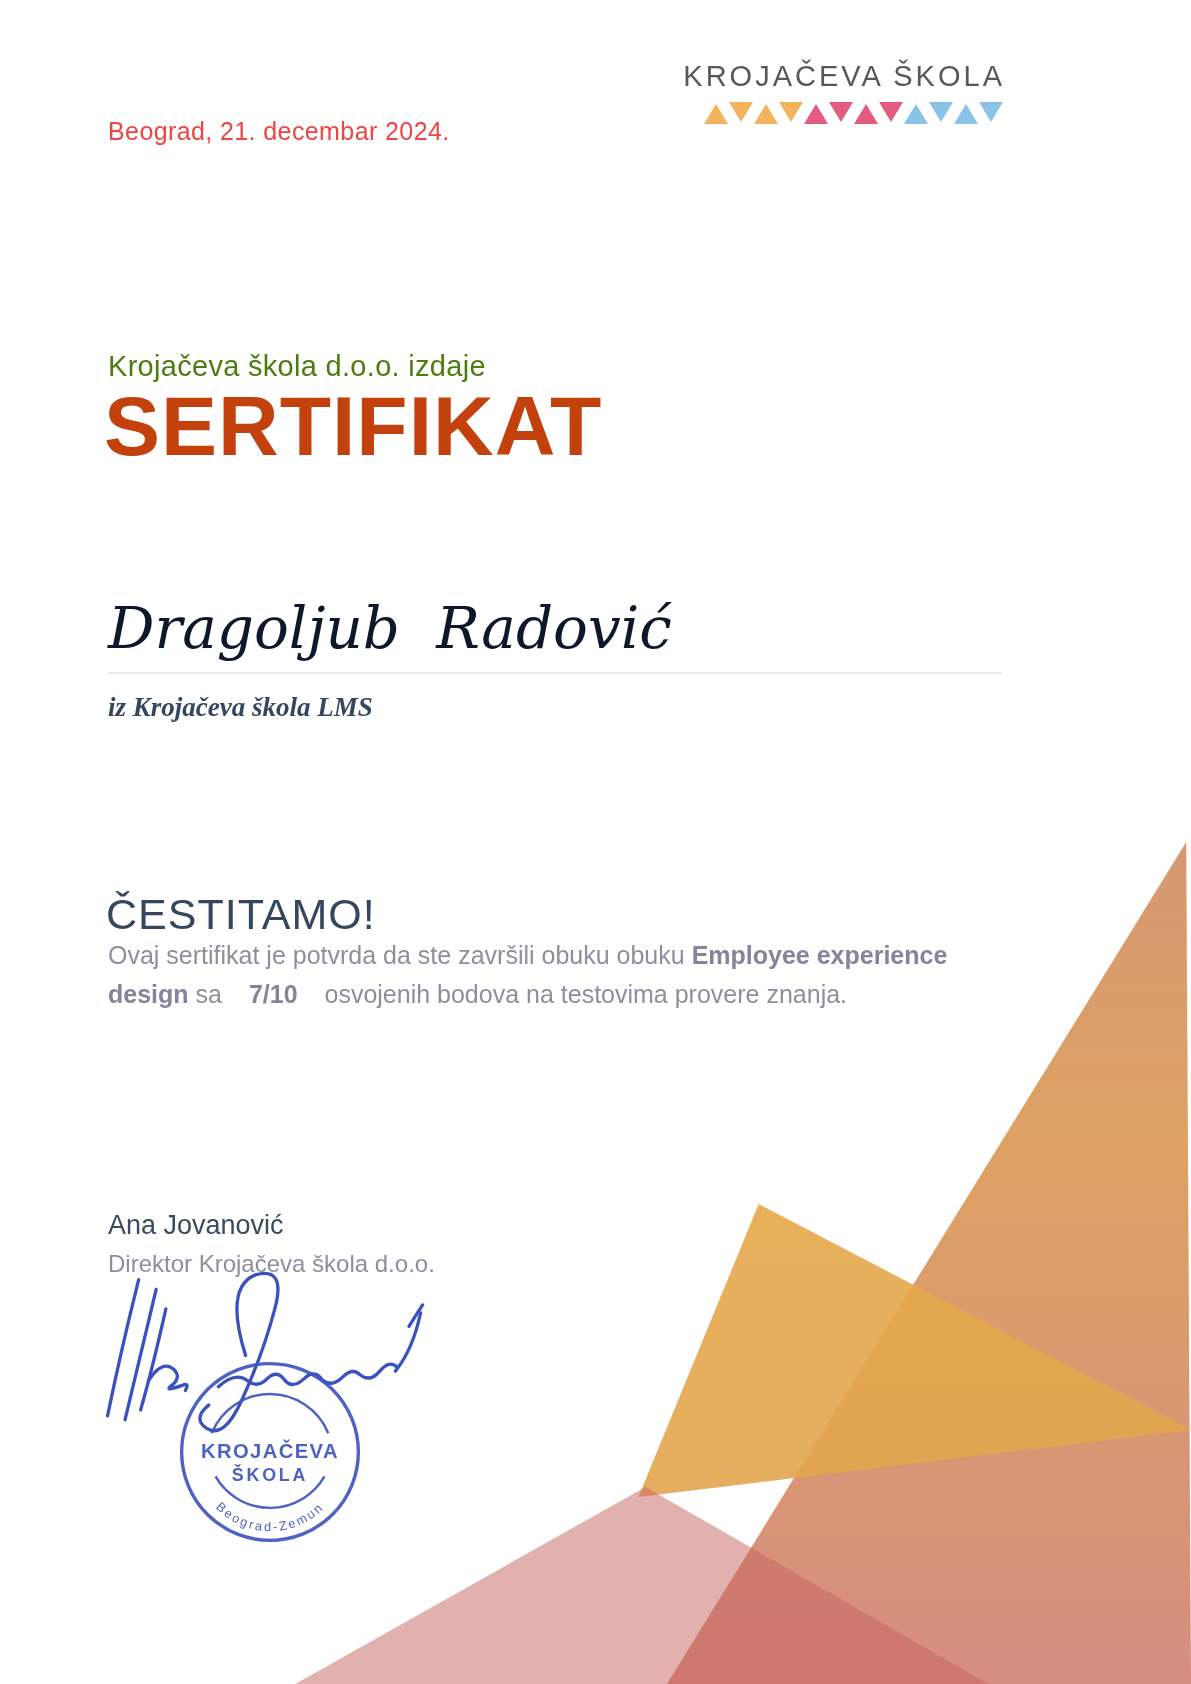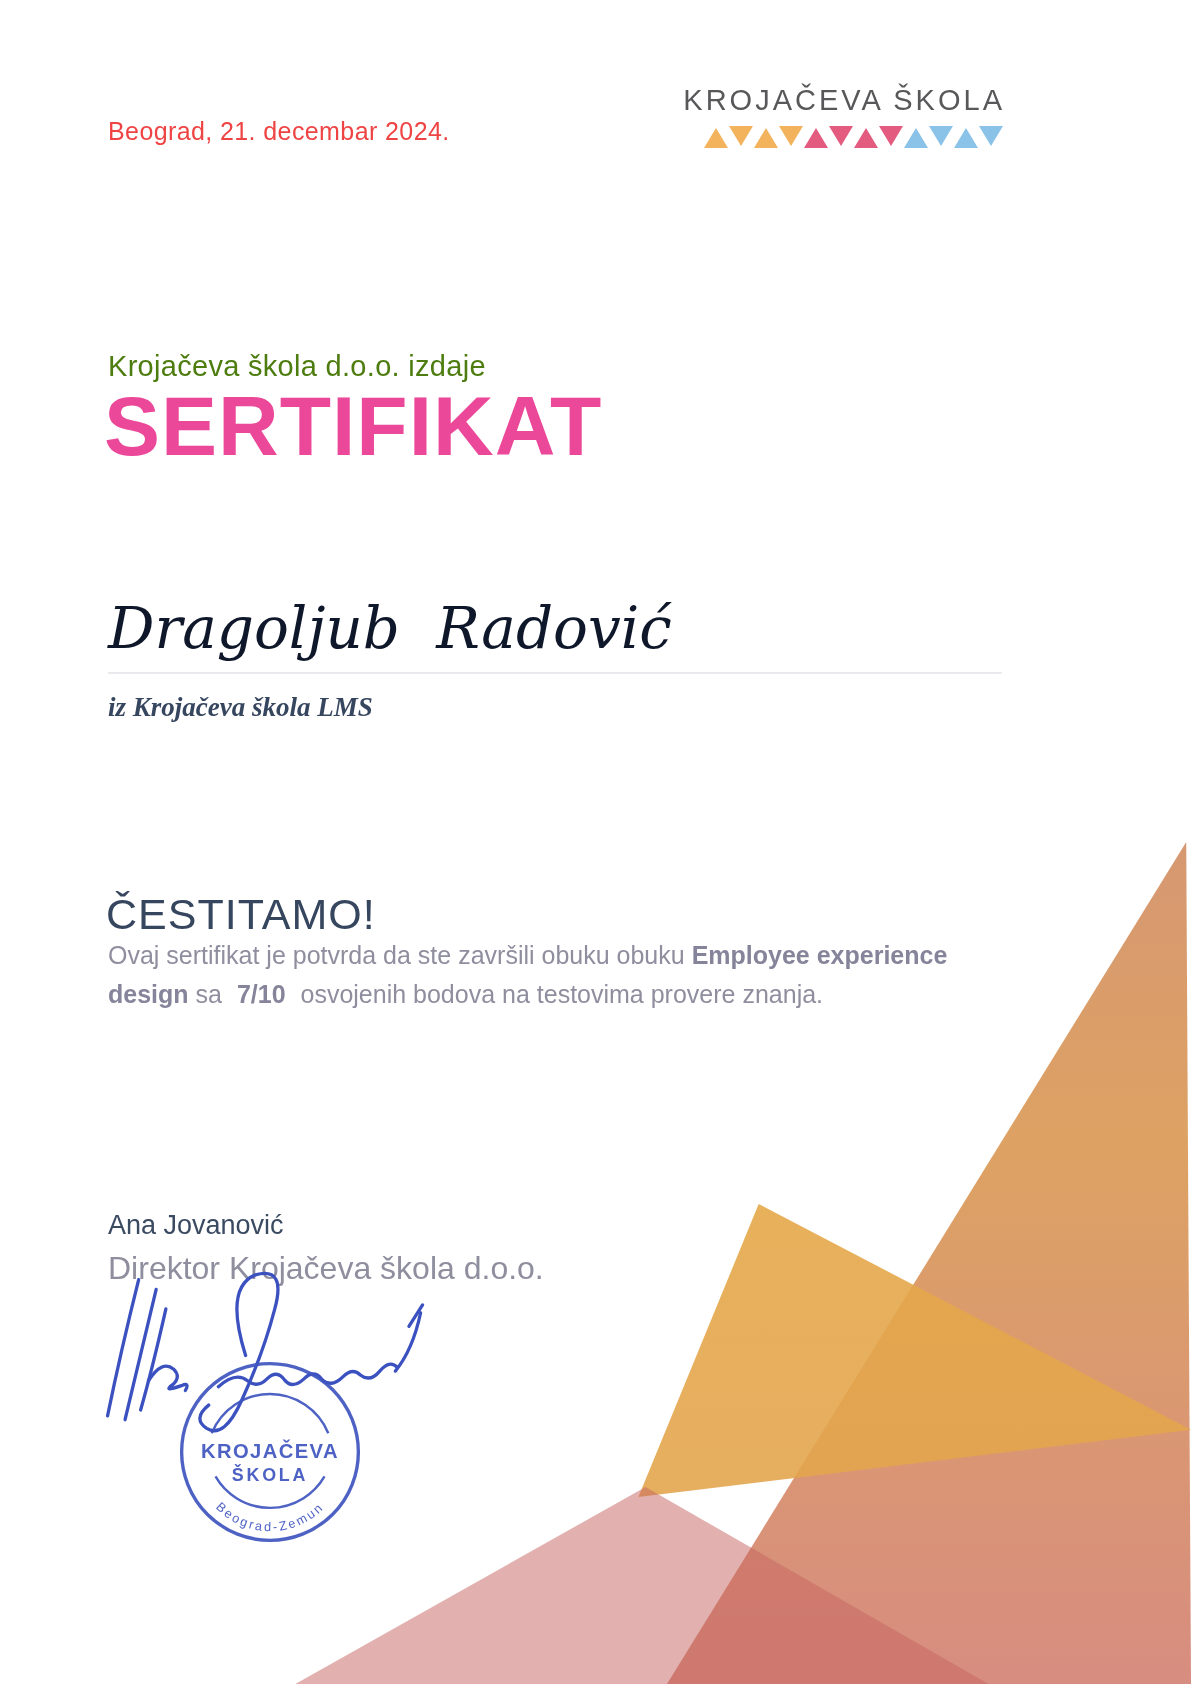--- a/index.html
+++ b/index.html
@@ -28,37 +28,36 @@
   }
   
   .date{
     position:absolute;left:108px;top:117px;
     font-size:25px;color:#ef4444;letter-spacing:.4px;
   }
   .logo{position:absolute;top:60px;right:186px;text-align:right;}
   .logo-text{
     font-size:29px;color:#58585b;letter-spacing:3px;font-weight:400;
     white-space:nowrap;
-    margin-top:24px;
   }
   .logo-band{
     display:flex;align-items:stretch;height:22px;margin-top:9px;
     justify-content:flex-end;gap:1px;padding-right:2px;
   }
   .tri{width:0;height:0;border-left:12px solid transparent;border-right:12px solid transparent;}
   .tri.down{border-top:20px solid var(--c);margin-top:0;}
   .tri.up{border-bottom:20px solid var(--c);margin-top:2px;}
   
   .issuer{
     position:absolute;left:108px;top:350px;
     font-size:29px;color:#4d7c0f;letter-spacing:.3px;
   }
   .title{
     position:absolute;left:104px;top:378px;
-    font-size:84px;font-weight:bold;color:#ec4899;letter-spacing:1px;
+    font-size:84px;font-weight:bold;color:#c2410c;letter-spacing:1px;
   }
   
   .name{
     position:absolute;left:108px;top:594px;
     font-family:"DejaVu Serif",serif;font-style:italic;
     font-size:58px;color:#0f172a;word-spacing:18px;
   }
   .name-underline{
     position:absolute;left:108px;top:672px;width:894px;height:2px;
     background:#eaeaee;
@@ -70,29 +69,29 @@
   
   .congrats{
     position:absolute;left:106px;top:864px;
     font-size:43px;color:#36465e;font-weight:500;letter-spacing:1px;margin-top:26px;
   }
   .body-text{
     position:absolute;left:108px;top:936px;width:872px;
     font-size:25px;line-height:39px;color:#8f8e9e;
   }
   .body-text b{font-weight:bold;color:#85849a;}
-  .body-text .score{margin:0 8px;}
+  .body-text .score{margin:0 20px;}
   
   .sig-name{
     position:absolute;left:108px;top:1210px;
     font-size:27px;color:#3a4a61;
   }
   .sig-title{
     position:absolute;left:108px;top:1250px;
-    font-size:32px;color:#8f8e9e;
+    font-size:24px;color:#8f8e9e;
   }
   .signature{position:absolute;left:92px;top:1262px;width:350px;height:190px;}
   .stamp{position:absolute;left:176px;top:1358px;width:188px;height:188px;opacity:.92;}
 </style>
 </head>
 <body>
 
 <div class="page">
 
   <div class="bg">

